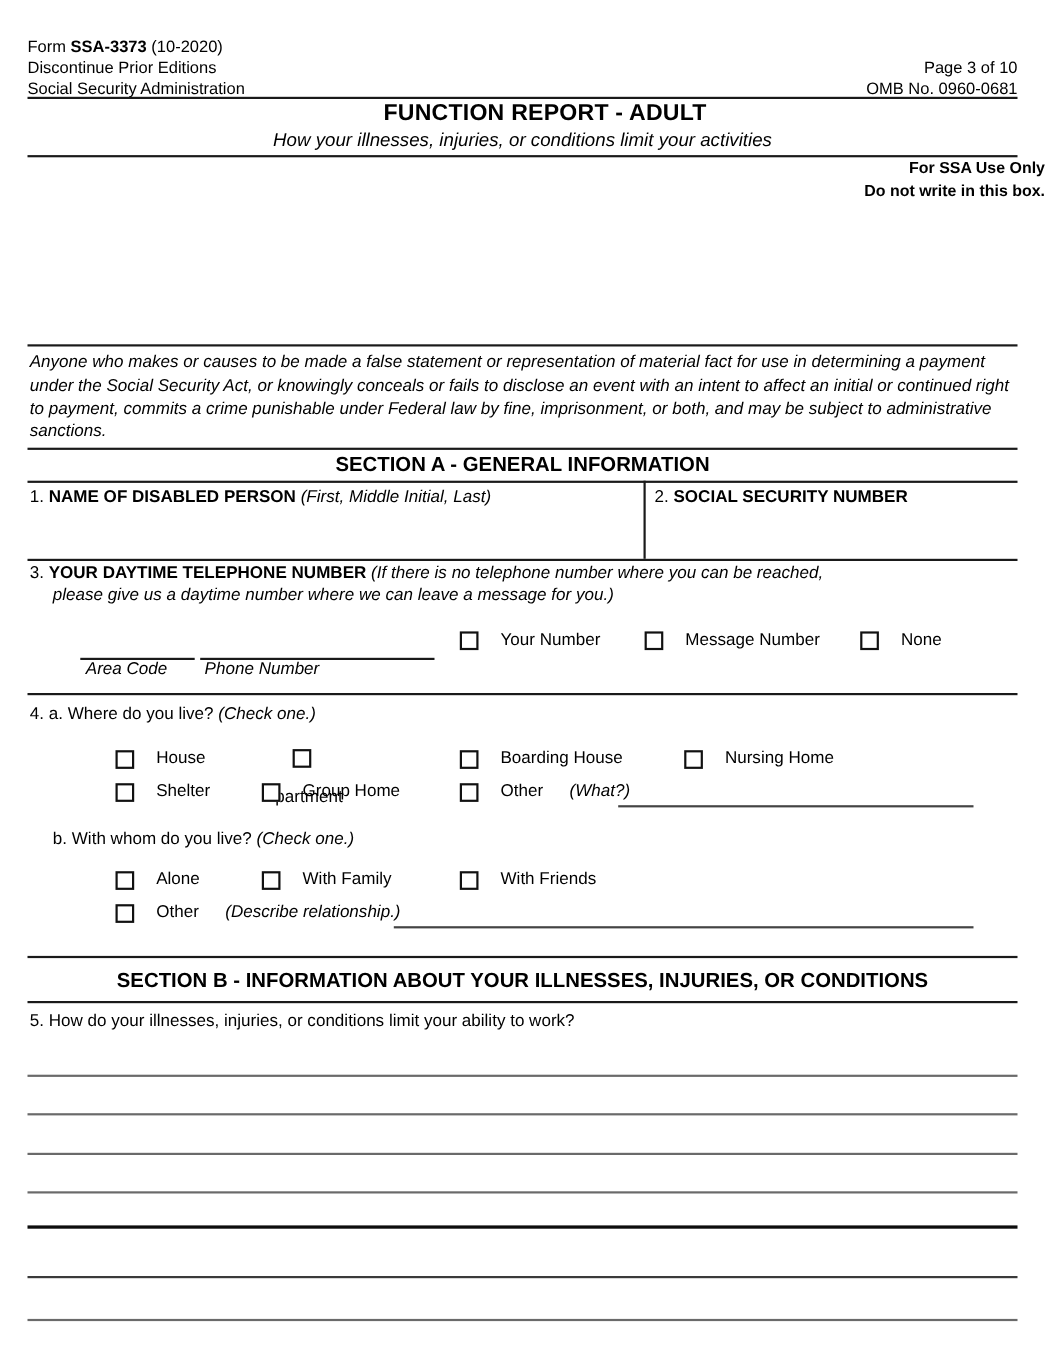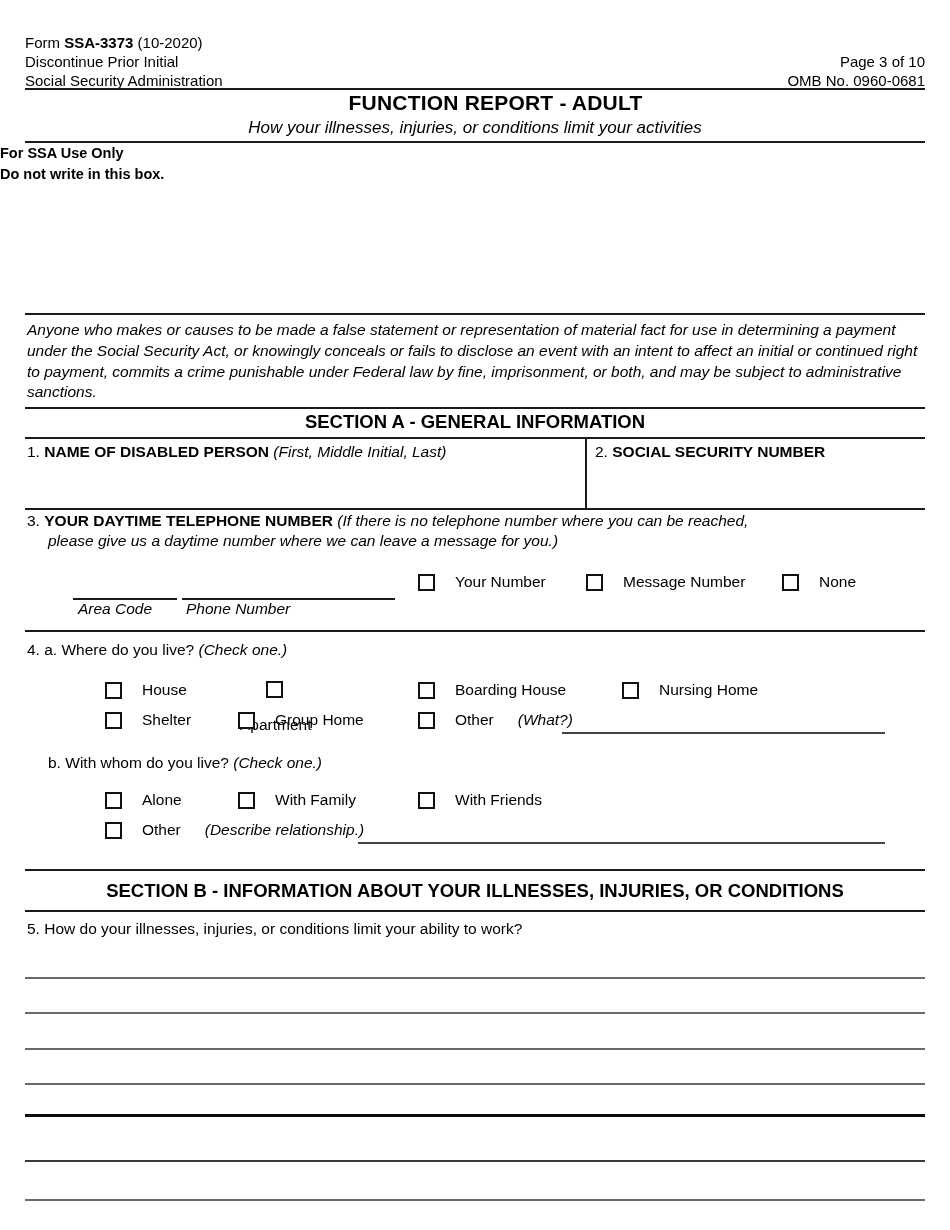--- a/index.html
+++ b/index.html
@@ -69,23 +69,24 @@
     width: 950px;
     text-align: center;
     font-size: 17px;
     font-style: italic;
   }
 
   .ssa-use {
     position: absolute;
     left: 0;
     width: 950px;
-    text-align: left;
+    text-align: right;
     font-size: 14.5px;
     font-weight: bold;
+    padding-left: 20px;
   }
   .ssa-use.l1 { top: 145px; }
   .ssa-use.l2 { top: 166px; }
 
   
   .penalty {
     position: absolute;
     left: 27px; top: 320px;
     width: 898px;
     font-size: 15.5px;
@@ -165,21 +166,21 @@
   .aline.bold { border-top: 3px solid #0d0d0d; }
   .aline.mid { border-top: 2px solid #3a3a3a; }
 </style>
 </head>
 <body>
 
 <div class="page">
 
   <div class="hdr-left">
     <div><span>Form </span><b>SSA-3373</b><span> (10-2020)</span></div>
-    <div>Discontinue Prior Initial</div>
+    <div>Discontinue Prior Editions</div>
     <div>Social Security Administration</div>
   </div>
 
   <div class="hdr-right">
     <div>Page 3 of 10</div>
     <div>OMB  No. 0960-0681</div>
   </div>
 
   <div class="rule" style="top:88px;"></div>
 

